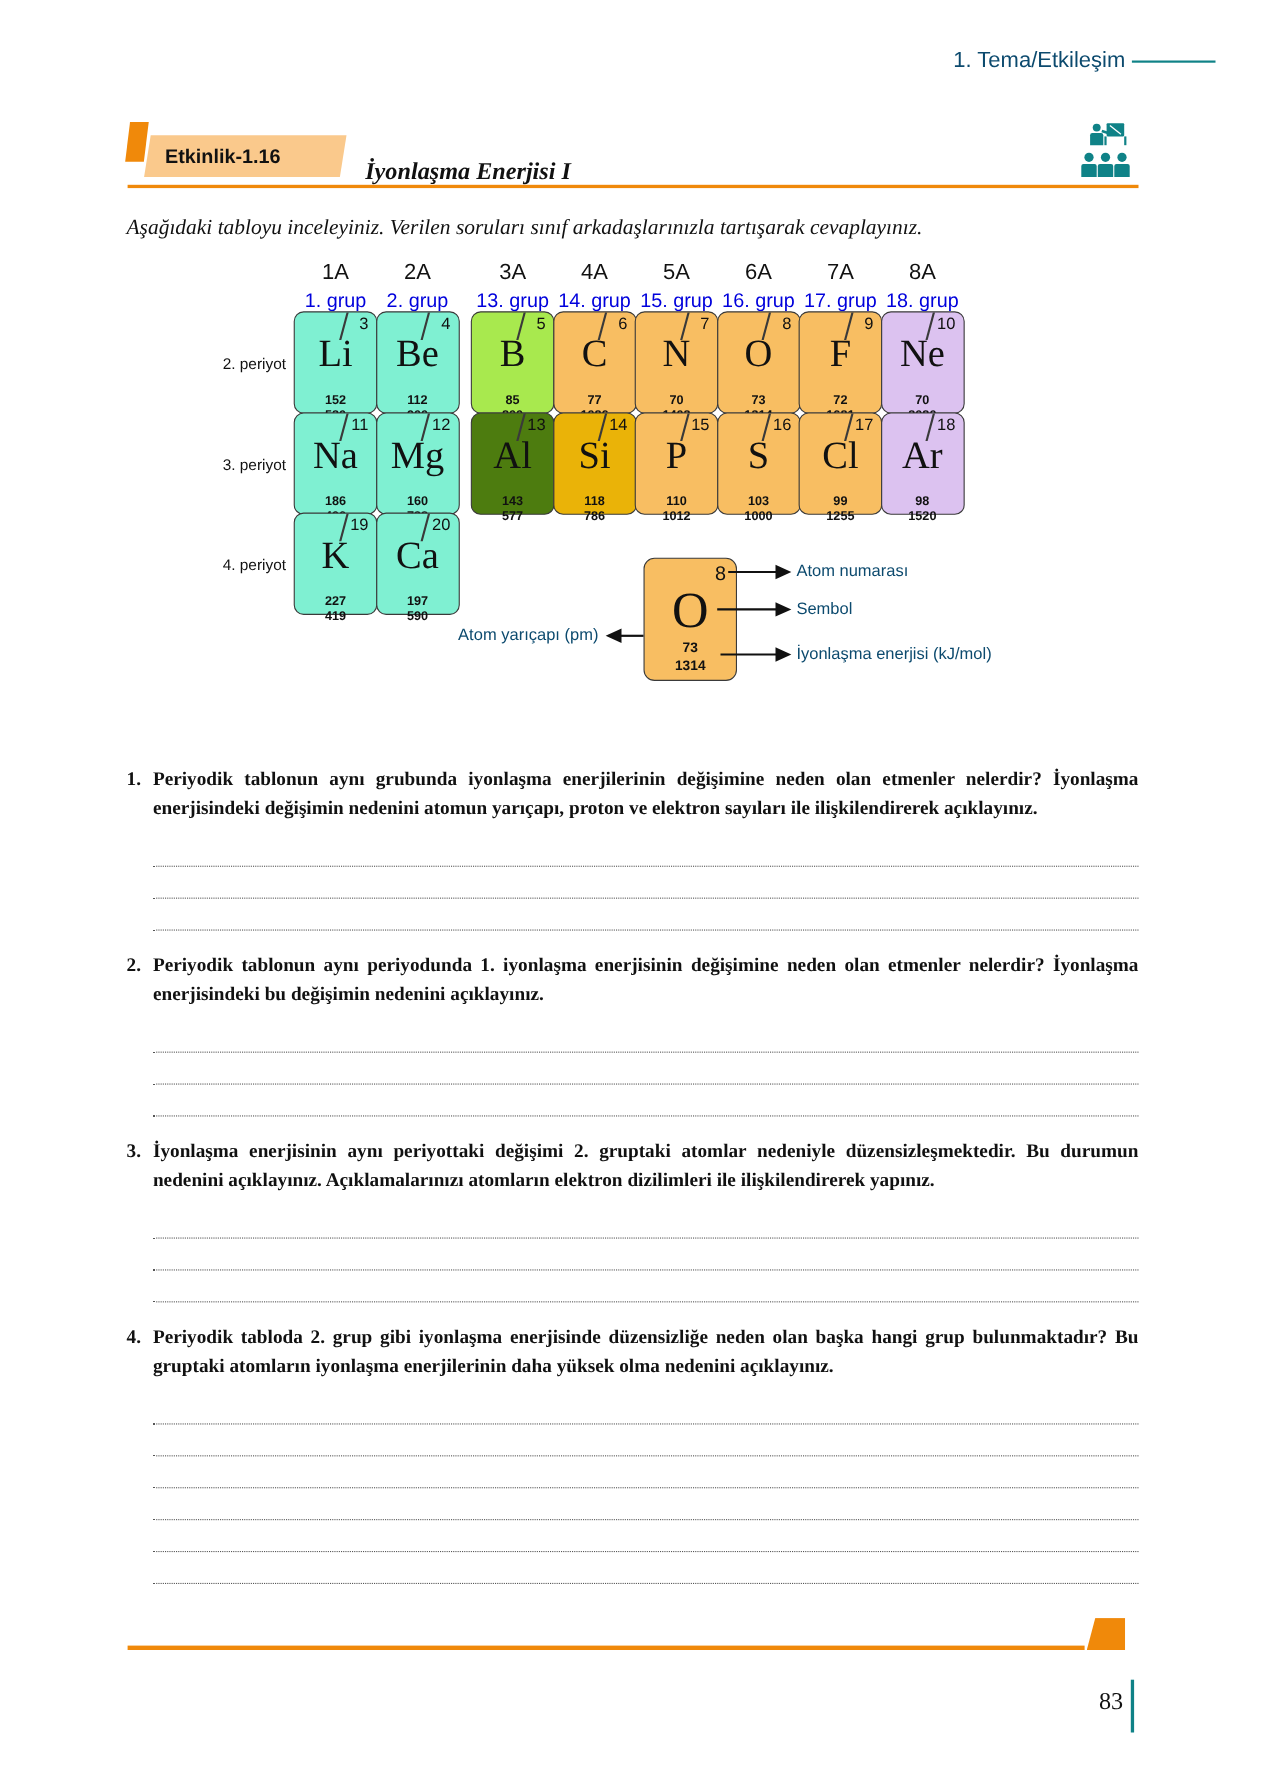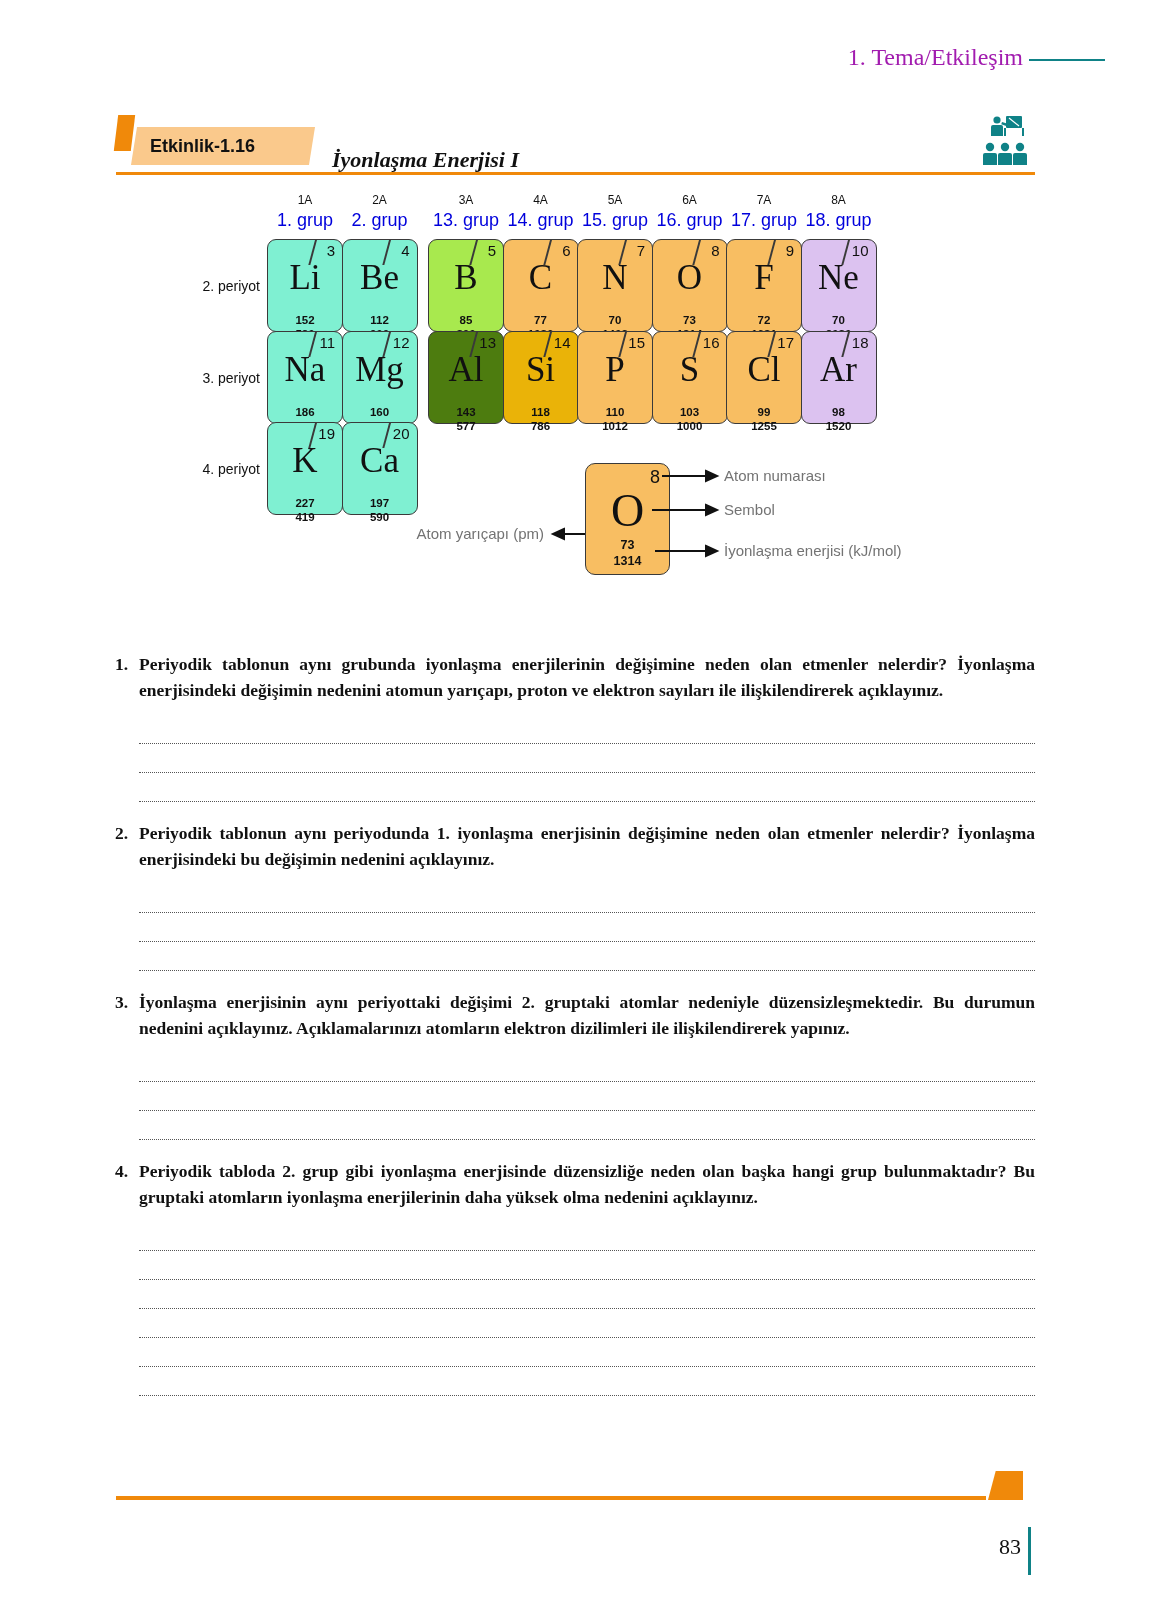--- a/index.html
+++ b/index.html
@@ -1,41 +1,41 @@
 <!DOCTYPE html>
 <html lang="tr"><head>
 <meta charset="utf-8">
 <style>
   * { margin:0; padding:0; box-sizing:border-box; }
   body { background:#9a9a9a; font-family:"Liberation Sans","DejaVu Sans",sans-serif; }
   .page { position:relative; width:1152px; height:1624px; background:#ffffff; margin:0 auto; overflow:hidden; }
 
   
   .theme-header { padding:44px 47px 0 0; text-align:right; white-space:nowrap; }
-  .theme-header .txt { font-family:Liberation Serif, serif; font-size:24px; color:#a21caf; }
+  .theme-header .txt { font-family:Liberation Sans, sans-serif; font-size:20px; color:#0c4a6e; }
   .theme-header .rule { display:inline-block; width:76px; border-bottom:2.5px solid #0f8287; vertical-align:4px; margin-left:6px; }
 
   
   .activity-bar { position:relative; margin-top:46px; height:58px; }
   .orange-chip { position:absolute; left:116px; top:-2px; width:17px; height:36px; background:#f0890a; transform:skewX(-7deg); }
   .banner { position:absolute; left:134px; top:10px; width:178px; height:38px; background:#fac霞98c; background:#fac98c; transform:skewX(-9deg); }
   .banner .lbl { display:block; transform:skewX(9deg); line-height:38px; padding-left:16px; font-size:18px; font-weight:bold; color:#111; }
   .activity-title { position:absolute; left:332px; top:30px; font-family:"Liberation Serif","DejaVu Serif",serif; font-style:italic; font-weight:bold; font-size:22px; color:#111; }
   .activity-icon { position:absolute; left:982px; top:-4px; }
   .orange-rule-top { position:absolute; left:116px; right:117px; bottom:0; height:3px; background:#f0890a; }
 
   
   .intro { margin:26px 115px 0; font-family:"Liberation Serif","DejaVu Serif",serif; font-style:italic; font-size:19.5px; color:#111; }
 
   
   .table-area { position:relative; margin-top:18px; height:402px; }
   .group-headers { position:absolute; left:267px; top:0; display:flex; }
   .col-head { width:76px; text-align:center; margin-right:-1.5px; }
   .col-head.gap { margin-left:12px; }
-  .col-head .ga { display:block; font-size:12px; color:#111; }
+  .col-head .ga { display:block; font-size:20px; color:#111; }
   .col-head .grup { display:block; font-size:18px; color:#0000dc; margin-top:3px; }
 
   .period-row { position:absolute; left:267px; display:flex; }
   .period-label { position:absolute; left:100px; width:160px; text-align:right; font-size:14px; color:#111; }
   .cell { position:relative; width:76px; height:93px; border:1.5px solid #3a3a3a; border-radius:9px;
           margin-right:-1.5px; text-align:center; }
   .cell.gap { margin-left:12px; }
   .cell .z { position:absolute; top:2px; right:7px; font-size:15px; color:#111; }
   .cell .notch { position:absolute; top:0; right:26px; width:1.5px; height:25px; background:#3a3a3a; transform:skewX(-15deg); transform-origin:top; }
   .cell .sym { display:block; margin-top:20px; font-family:"Liberation Serif","DejaVu Serif",serif; font-size:35px; line-height:35px; color:#111; }
@@ -43,21 +43,21 @@
   .cell .r { margin-top:18px; }
 
   
   .legend-card { position:absolute; left:585px; top:270px; width:85px; height:112px; background:#f8be62;
                  border:1.5px solid #3a3a3a; border-radius:10px; text-align:center; }
   .legend-card .z { position:absolute; top:3px; right:9px; font-size:18px; color:#111; }
   .legend-card .sym { position:absolute; top:24px; left:0; right:0; font-family:"Liberation Serif","DejaVu Serif",serif; font-size:46px; line-height:46px; color:#111; }
   .legend-card .r { position:absolute; top:74px; left:0; right:0; font-size:12.5px; font-weight:bold; color:#111; }
   .legend-card .ie { position:absolute; top:90px; left:0; right:0; font-size:12.5px; font-weight:bold; color:#111; }
   .legend-svg { position:absolute; left:0; top:0; pointer-events:none; }
-  .legend-label { position:absolute; font-size:15px; color:#737373; white-space:nowrap; }
+  .legend-label { position:absolute; font-size:15px; color:#0c4a6e; white-space:nowrap; }
   .ll-z   { left:724px; top:274px; }
   .ll-sym { left:724px; top:308px; }
   .ll-r   { right:608px; top:332px; text-align:right; }
   .ll-ie  { left:724px; top:349px; }
 
   
   .questions-wrap { margin:56px 117px 0 115px; }
   .question + .question { margin-top:18px; }
   .q-row { display:flex; }
   .q-num { width:24px; flex:0 0 24px; font-family:"Liberation Serif","DejaVu Serif",serif; font-weight:bold; font-size:17.5px; line-height:26px; color:#111; }
@@ -101,20 +101,21 @@
         <circle cx="23" cy="34" r="4.2"></circle>
         <path d="M18 40 h10 a2 2 0 0 1 2 2 v10 h-14 v-10 a2 2 0 0 1 2-2 z"></path>
         <circle cx="38" cy="34" r="4.2"></circle>
         <path d="M33 40 h10 a2 2 0 0 1 2 2 v10 h-14 v-10 a2 2 0 0 1 2-2 z"></path>
       </g>
       <line x1="27" y1="5" x2="37" y2="13" stroke="#ffffff" stroke-width="1.2"></line>
     </svg>
     <div class="orange-rule-top"></div>
   </div>
 
+  <p class="intro">Aşağıdaki tabloyu inceleyiniz. Verilen soruları sınıf arkadaşlarınızla tartışarak cevaplayınız.</p>
 
   <div class="table-area">
     <div class="group-headers" id="group-headers">
         <div class="col-head">
           <span class="ga">1A</span>
           <span class="grup">1. grup</span>
         </div>
         <div class="col-head">
           <span class="ga">2A</span>
           <span class="grup">2. grup</span>

